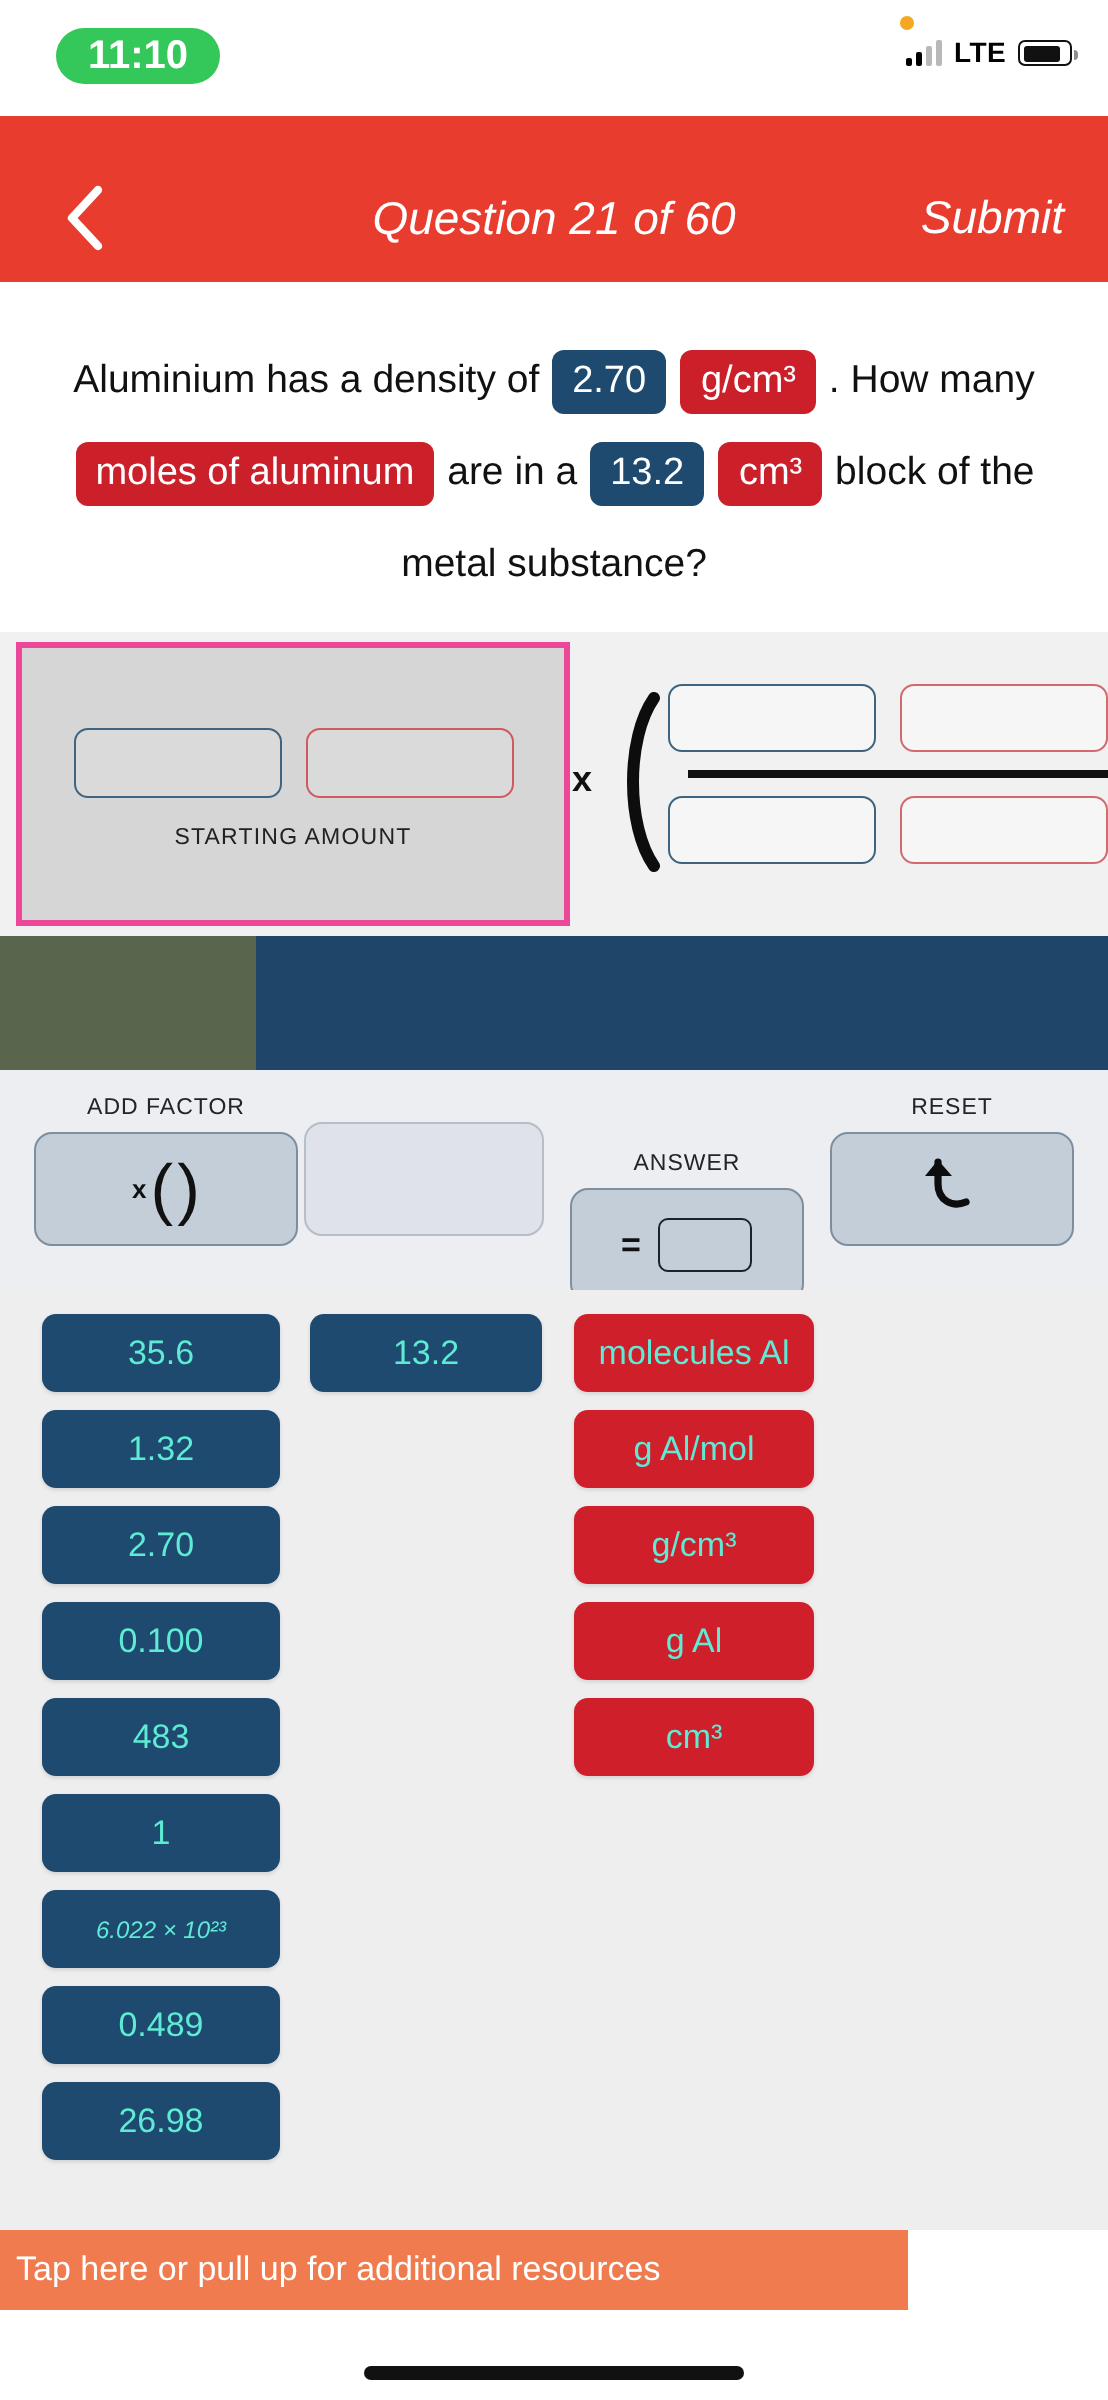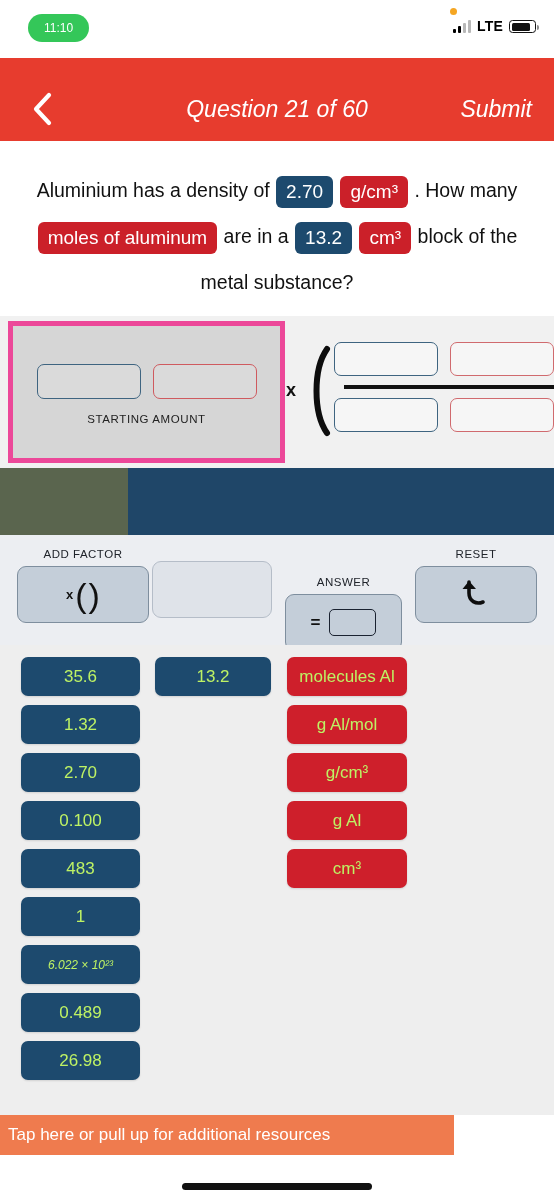--- a/index.html
+++ b/index.html
@@ -12,21 +12,21 @@
   #app { position: relative; width: 554px; height: 1200px; background:#ffffff; }
 
   
   .statusbar {
     position:absolute; left:0; top:0; width:554px; height:58px;
     background:#ffffff;
   }
   .time-pill {
     position:absolute; left:28px; top:14px;
     background:#34c759; color:#ffffff;
-    font-size:12px; font-weight:400;
+    font-size:20px; font-weight:700;
     padding:4px 16px; border-radius:14px;
     line-height:20px;
   }
   .rec-dot {
     position:absolute; left:450px; top:8px;
     width:7px; height:7px; border-radius:50%;
     background:#f5a623;
   }
   .status-right {
     position:absolute; right:18px; top:20px;
@@ -82,21 +82,21 @@
   .qtok.blue { background:#1d4a6e; }
   .qtok.red  { background:#cb2029; }
 
   
   .workarea {
     position:absolute; left:0; top:316px; width:554px; height:152px;
     background:#f1f1f1;
   }
   .start-box {
     position:absolute; left:8px; top:5px; width:277px; height:142px;
-    border:5px solid #ec4899; background:#d6d6d6;
+    border:3px solid #ec4899; background:#d6d6d6;
     display:flex; flex-direction:column; align-items:center; justify-content:center;
   }
   .start-slots { display:flex; gap:12px; margin-top:4px; }
   .slot {
     width:104px; height:35px; border-radius:7px;
     background:rgba(255,255,255,0.10);
   }
   .slot.blue { border:1.6px solid #3e6480; }
   .slot.red  { border:1.6px solid #cf5a5f; }
   .start-label {
@@ -157,21 +157,21 @@
     position:absolute; left:0; top:645px; width:554px; height:470px;
     background:#eeeeee;
   }
   .bank-col { position:absolute; top:12px; display:flex; flex-direction:column; gap:9px; }
   .col1 { left:21px; width:119px; }
   .col2 { left:155px; width:116px; }
   .col3 { left:287px; width:120px; }
   .tile {
     height:39px; border-radius:7px;
     display:flex; align-items:center; justify-content:center;
-    color:#bef264; font-size:17px; cursor:pointer;
+    color:#5eead4; font-size:17px; cursor:pointer;
     box-shadow:0 1px 2px rgba(0,0,0,0.12);
   }
   .tile.blue { background:#1d4a6e; }
   .tile.red  { background:#ce1f2b; }
   .tile.sci  { font-size:12px;font-style:italic; }
 
   
   .resources {
     position:absolute; left:0; top:1115px; width:454px; height:40px;
     background:#ef7b4e; color:#fff;

